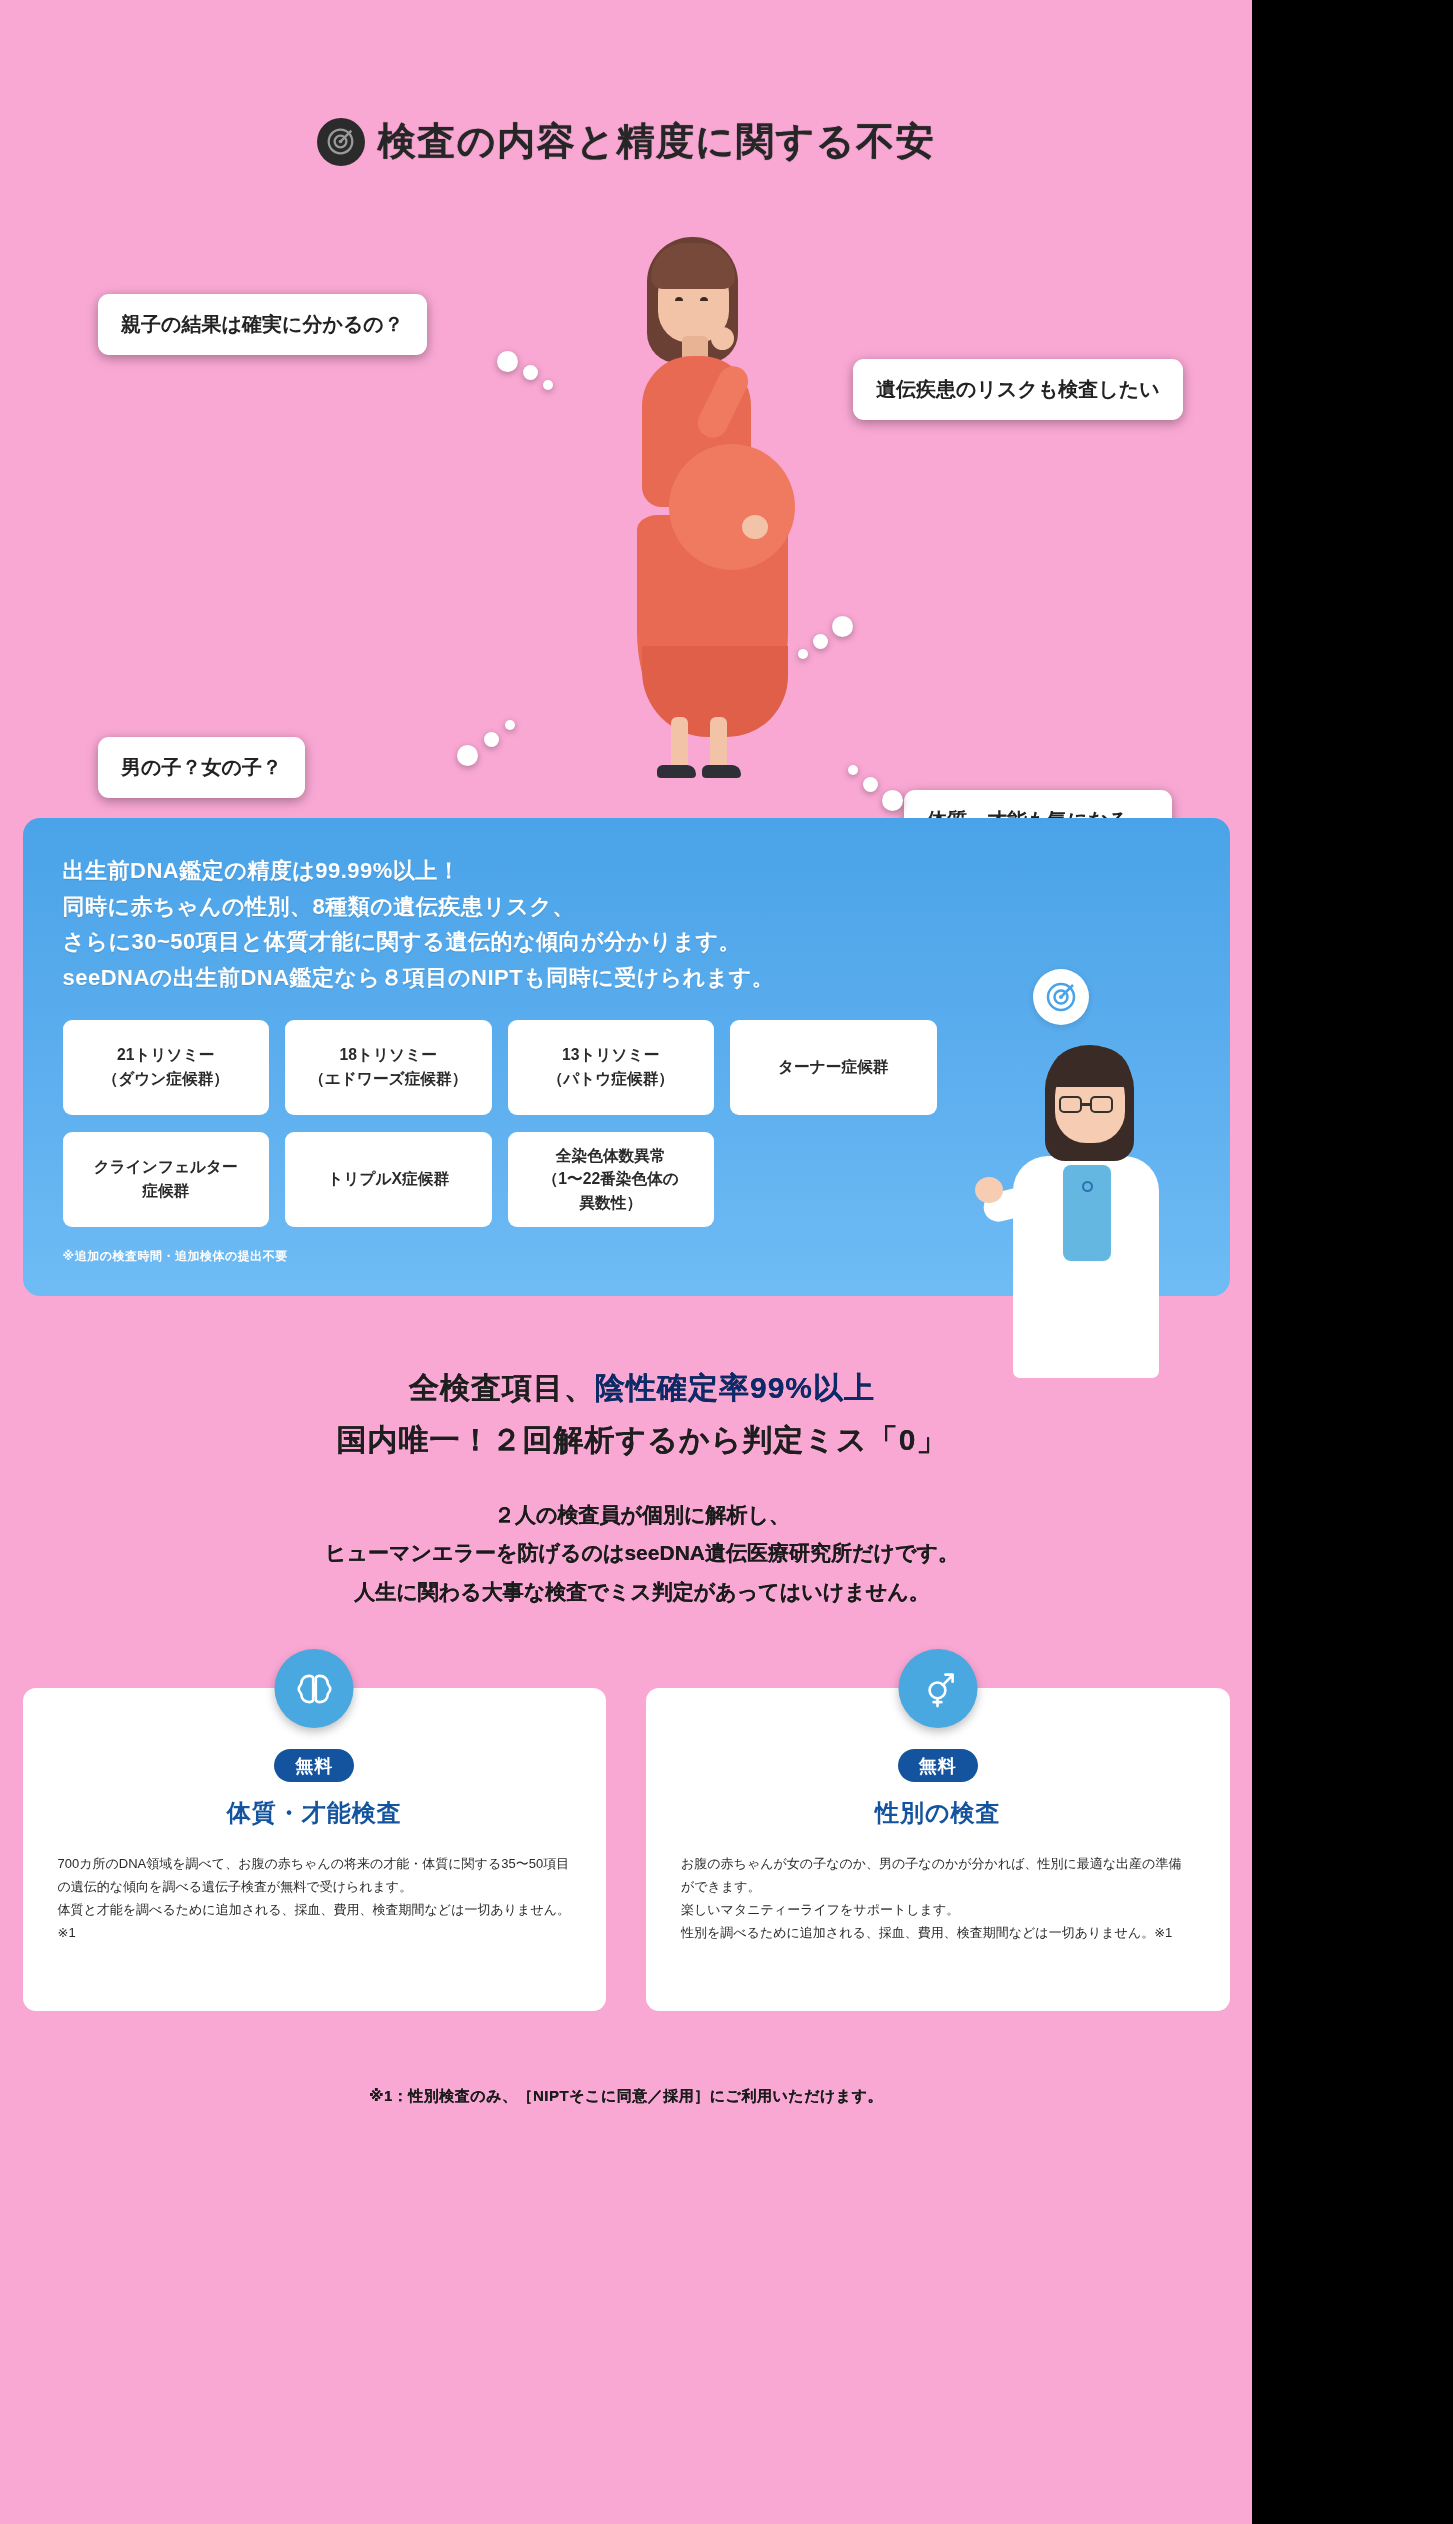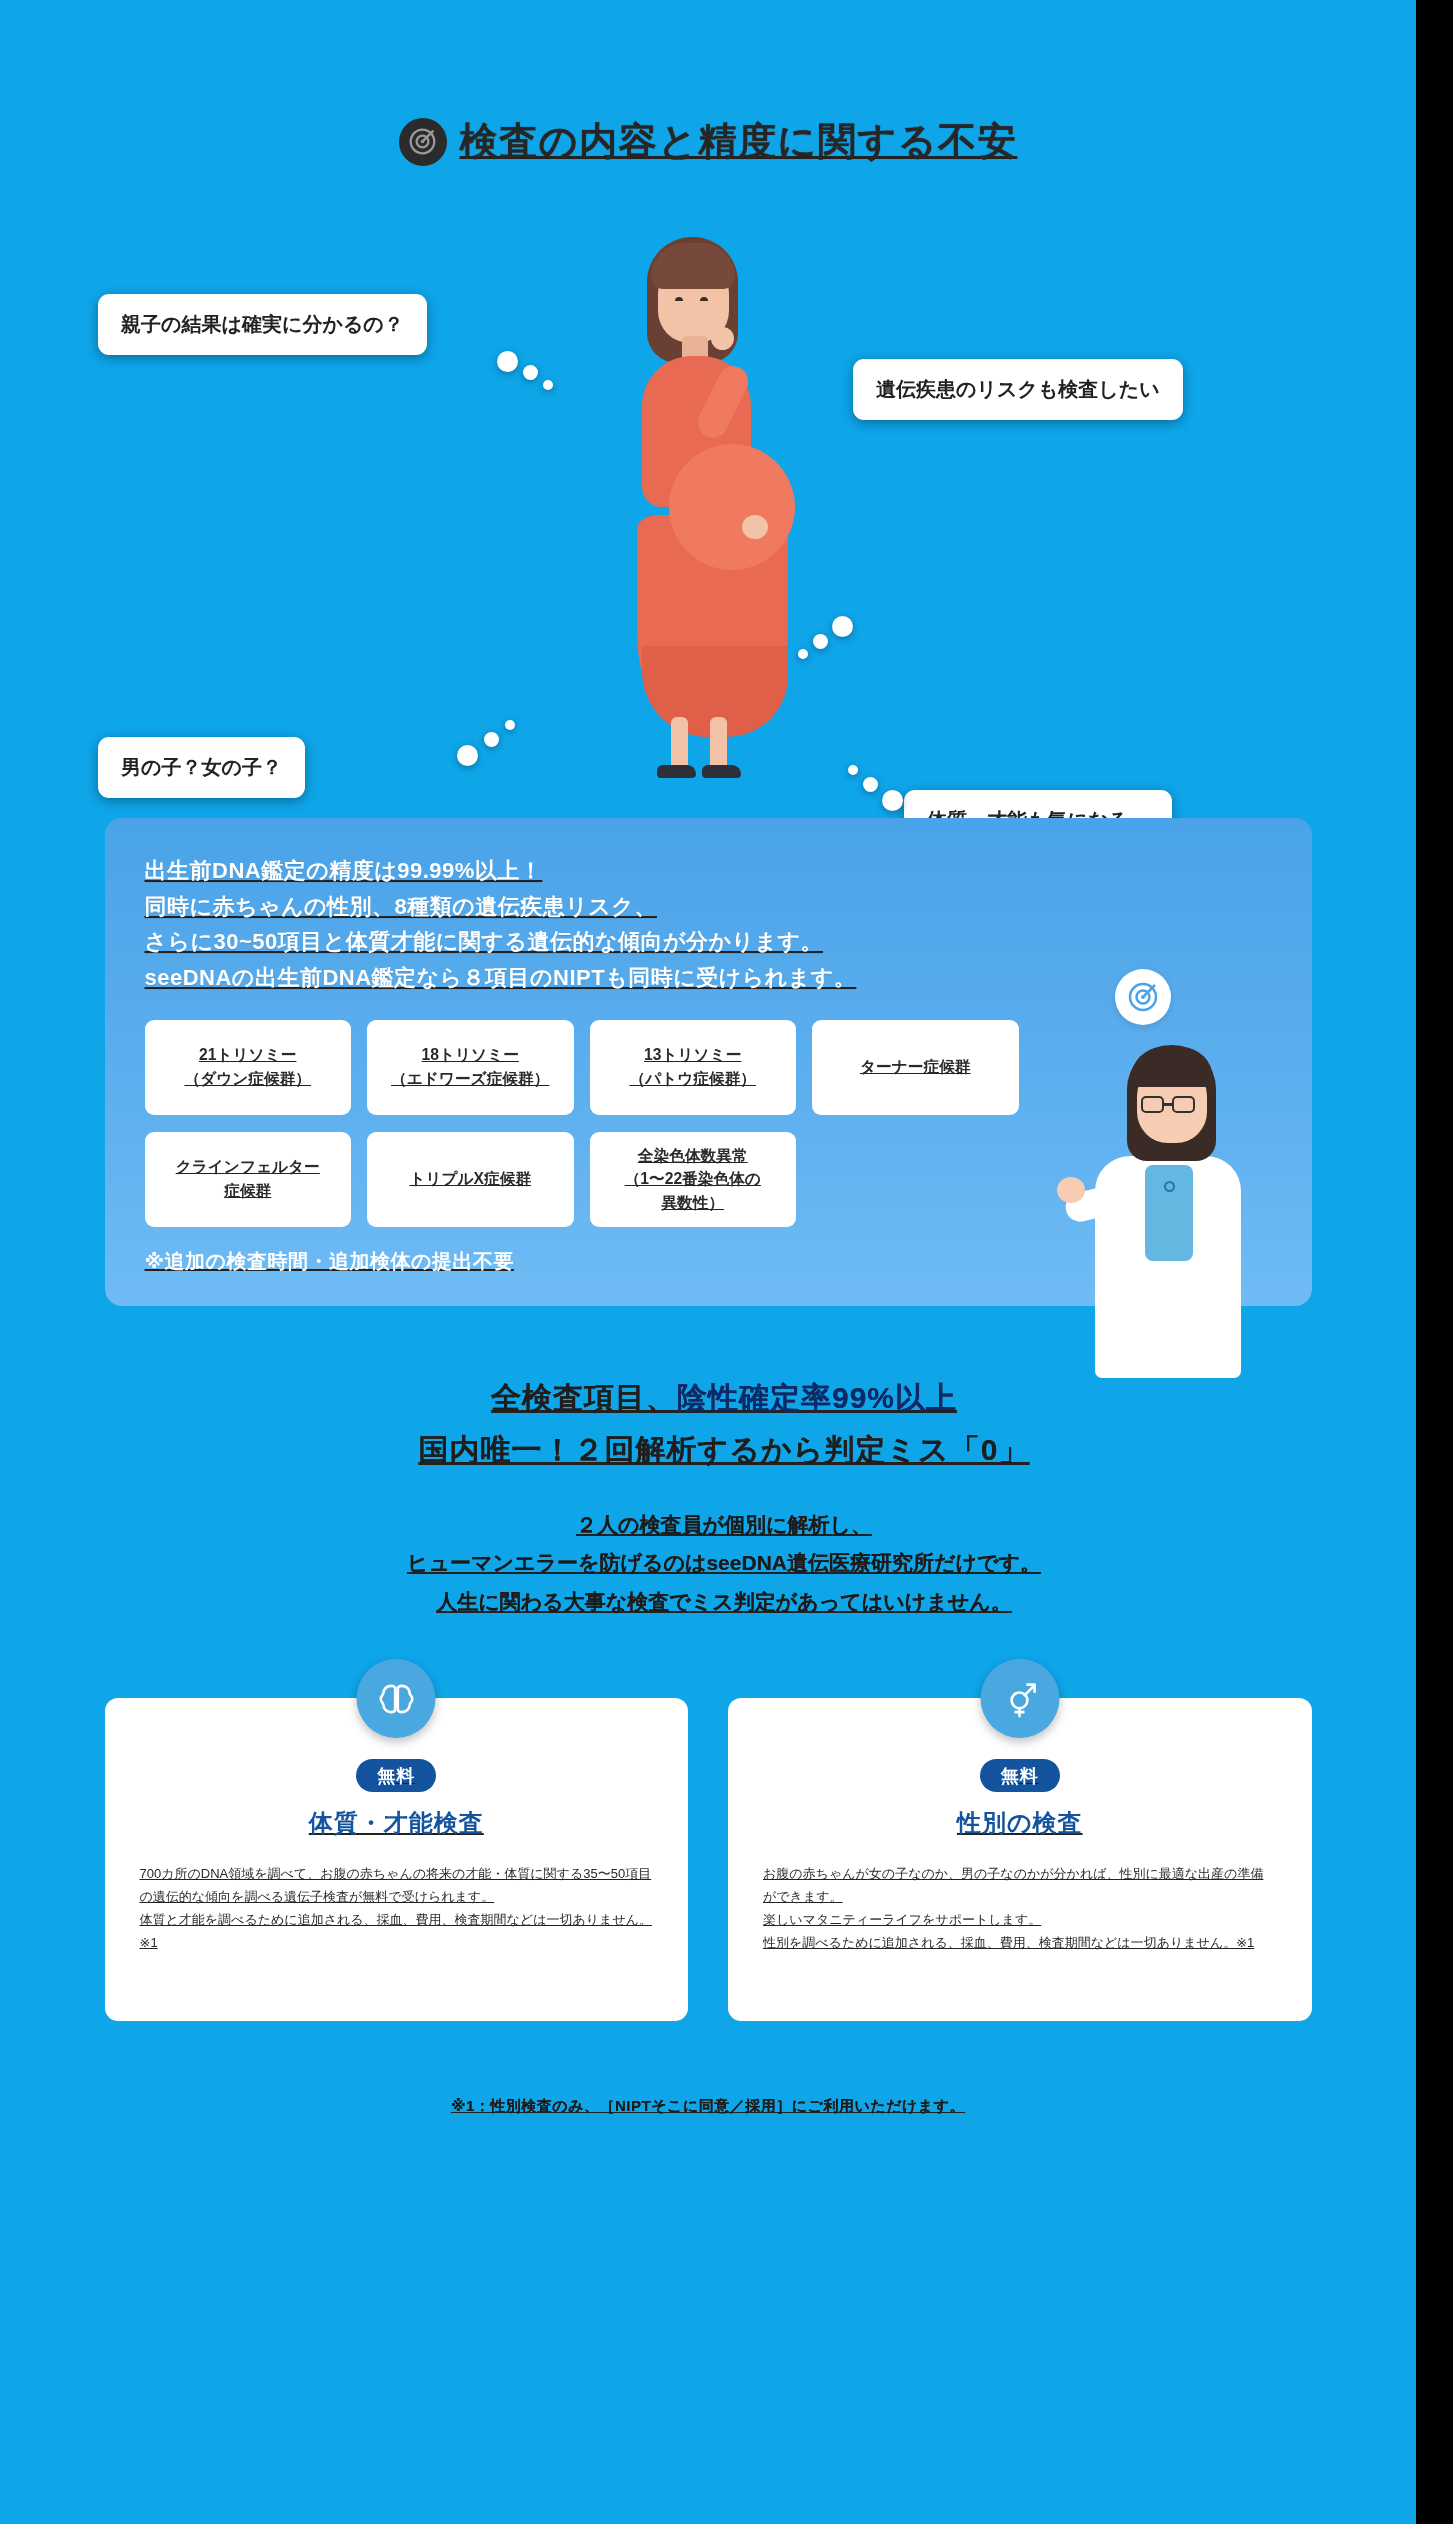--- a/index.html
+++ b/index.html
@@ -5,25 +5,24 @@
   * { box-sizing: border-box; margin: 0; padding: 0; }
   html, body {
     width: 1454px;
     background: #000000;
     font-family: "Liberation Sans", "DejaVu Sans", sans-serif;
     color: #222;
   }
   body { position: relative; overflow-x: hidden; }
 
   .page {
-    width: 1416px;
+    width: 1252px;
     min-height: 2525px;
     position: relative;
-    background: #0ea5e9;
-    text-decoration: underline;
+    background: #f9a8d4;
   }
 
   
   .sec-title-wrap {
     padding-top: 116px;
     display: flex;
     justify-content: center;
     align-items: center;
     gap: 13px;
   }
@@ -207,21 +206,21 @@
     text-align: center;
     font-size: 15.7px;
     font-weight: 700;
     color: #2a2a2a;
     line-height: 1.5;
     padding: 7px 5px;
   }
   .note {
     margin-top: 21px;
     color: #ffffff;
-    font-size: 20px;
+    font-size: 12px;
     font-weight: 700;
     letter-spacing: 0.5px;
   }
 
   
   .doctor {
     position: absolute;
     right: 40px;
     top: 212px;
     width: 212px;

